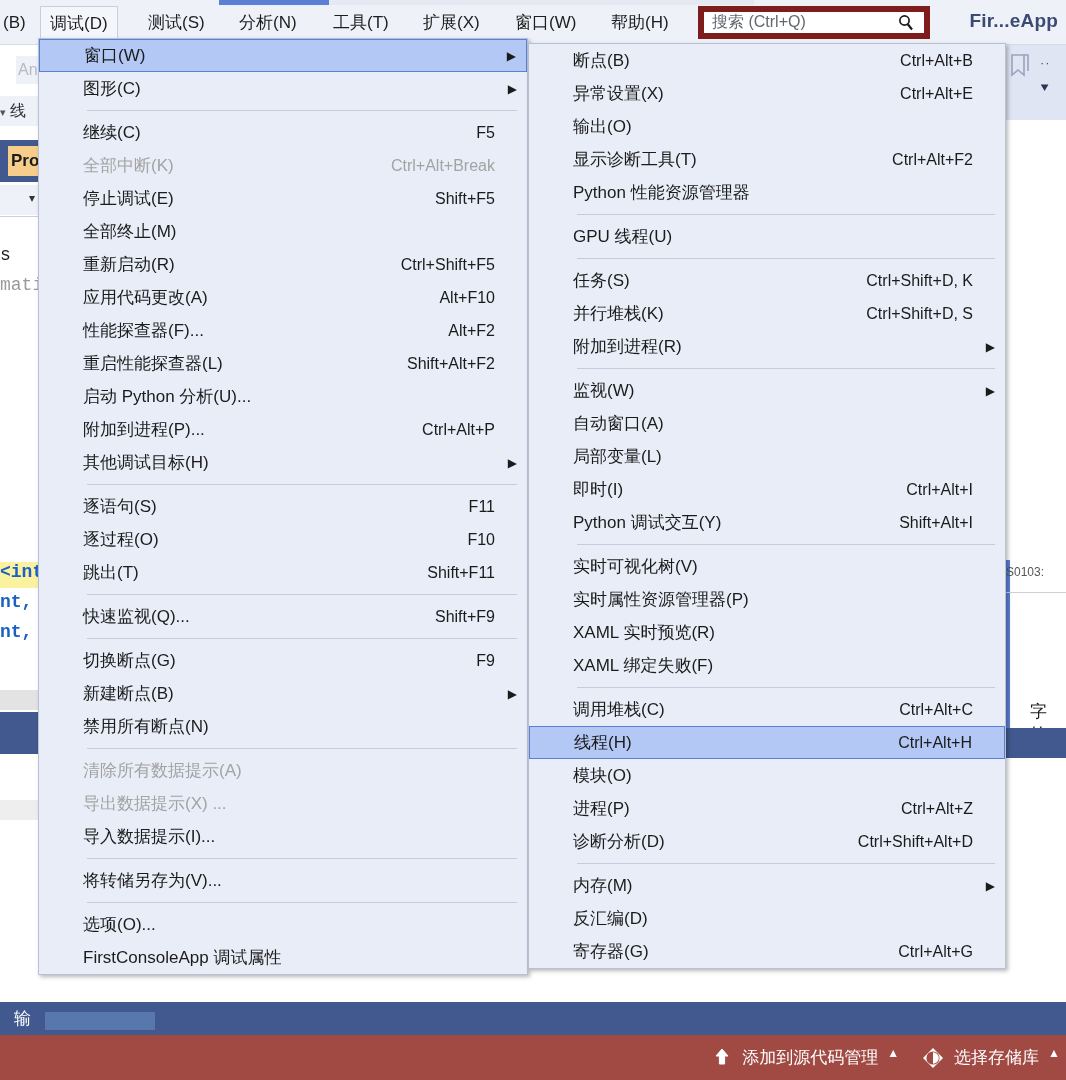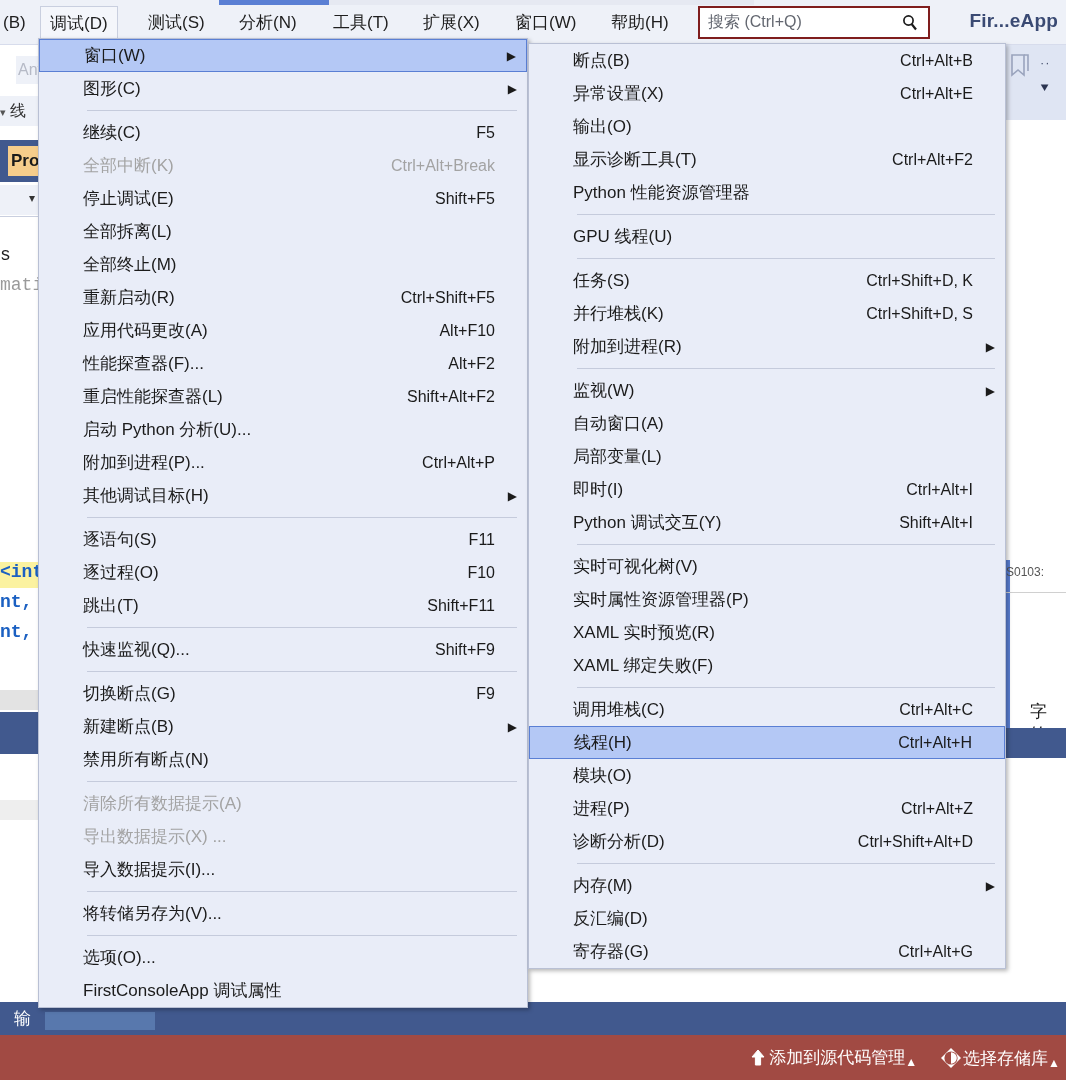--- a/index.html
+++ b/index.html
@@ -27,21 +27,21 @@
   .menubar-item {
     position: absolute; top: 9px; height: 28px; line-height: 28px;
     font-size: 17px; color: #1e1e1e; padding: 0 9px; white-space: nowrap;
   }
   .menubar-item.active {
     background: #f4f6fb; border: 1px solid #c9cfdf; border-bottom: none;
     top: 6px; height: 39px; line-height: 33px; color: #1e1e1e;
   }
   .search-box {
     position: absolute; left: 698px; top: 6px; width: 232px; height: 33px;
-    background: #ffffff; border: 2px solid #7f1d1d;
+    background: #ffffff; border: 6px solid #7f1d1d;
     display: flex; align-items: center; padding: 0 8px;
   }
   .search-box .ph { font-size: 16px; color: #636770; flex: 1; }
   .search-icon { width: 20px; height: 20px; color: #1b1b1b; }
   .app-title {
     position: absolute; right: 8px; top: 10px;
     font-size: 19px; font-weight: bold; color: #3a4a73; letter-spacing: .2px;
   }
 
   
@@ -85,21 +85,21 @@
   .bg-charlabel { position: absolute; left: 1018px; top: 700px; font-size: 17px; color: #1b1b1b; margin-left: 12px; }
   .bg-navy3 { position: absolute; left: 1006px; top: 728px; width: 60px; height: 30px; background: #41598e; }
   .bg-lblue { position: absolute; left: 1006px; top: 560px; width: 4px; height: 180px; background: #5a7fd4; }
 
   
   .statusbar {
     position: absolute; left: 0; bottom: 0; width: 1066px; height: 45px;
     background: #a14a43; display: flex; align-items: center; justify-content: flex-end;
     padding-right: 6px; gap: 22px;
   }
-  .status-item { display: flex; align-items: flex-end; color: #ffffff; font-size: 17px; white-space: nowrap; }
+  .status-item { display: flex; align-items: flex-start; gap: 9px; color: #ffffff; font-size: 17px; white-space: nowrap; }
   .status-item .glyph { display: inline-flex; align-items: center; }
 
   
   .menu {
     position: absolute; background: #e9edf8;
     border: 1px solid #b9c0d4; box-shadow: 2px 2px 4px rgba(0,0,0,.28);
   }
   #menu-debug { left: 38px; top: 38px; width: 490px; }
   #menu-window { left: 528px; top: 43px; width: 478px; }
 
@@ -224,31 +224,20 @@
         <span class="ico">
           <svg width="22" height="22" viewBox="0 0 22 22">
             <rect x="4" y="4" width="14" height="14" fill="#c7413c"></rect>
           </svg>
         </span>
         <span class="lbl">停止调试(E)</span>
         <span class="acc">Shift+F5</span>
         <span class="sub"></span>
       </div>
       <div class="mi">
-        <span class="ico">
-          <svg width="22" height="22" viewBox="0 0 22 22">
-            <line x1="4" y1="4" x2="18" y2="18" stroke="#c7413c" stroke-width="2.4"></line>
-            <line x1="18" y1="4" x2="4" y2="18" stroke="#c7413c" stroke-width="2.4"></line>
-          </svg>
-        </span>
-        <span class="lbl">全部拆离(L)</span>
-        <span class="acc"></span>
-        <span class="sub"></span>
-      </div>
-      <div class="mi">
         <span class="ico"></span>
         <span class="lbl">全部终止(M)</span>
         <span class="acc"></span>
         <span class="sub"></span>
       </div>
       <div class="mi">
         <span class="ico">
           <svg width="22" height="22" viewBox="0 0 22 22">
             <path d="M17 11a6 6 0 1 1-2.2-4.6" fill="none" stroke="#2b6fc4" stroke-width="2"></path>
             <path d="M17 2.5v5h-5" fill="none" stroke="#2b6fc4" stroke-width="2"></path>

